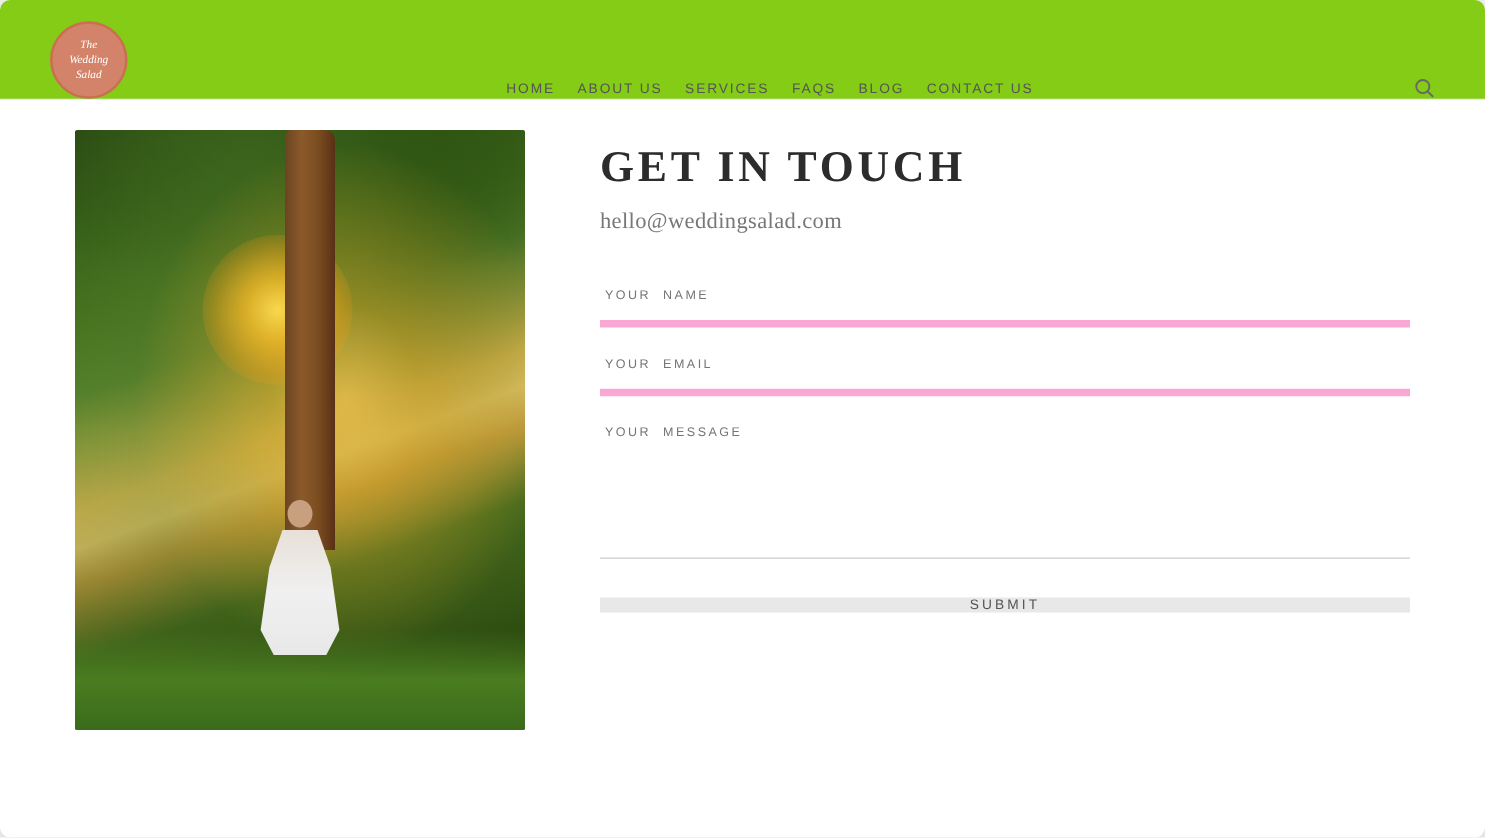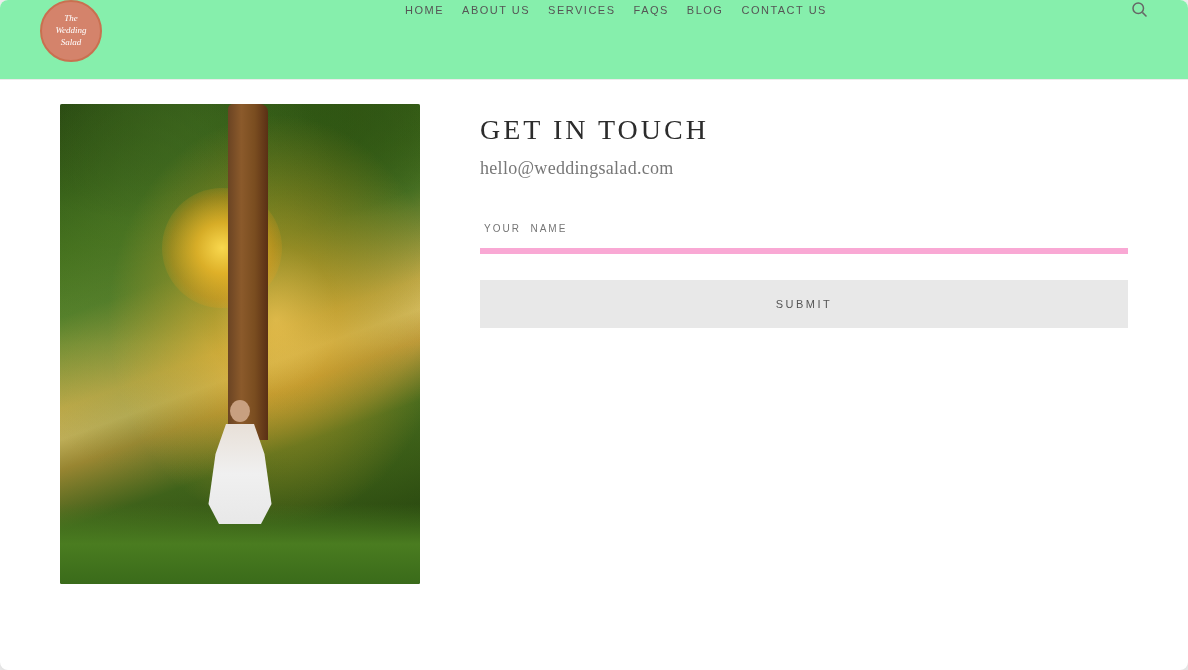--- a/index.html
+++ b/index.html
@@ -24,24 +24,24 @@
       border-radius: 8px;
       box-shadow: 0 4px 24px rgba(0,0,0,0.18);
       overflow: hidden;
       display: flex;
       flex-direction: column;
     }
 
     
     .navbar {
       height: 80px;
-      background: #86efac;
+      background: #84cc16;
       border-bottom: 1px solid #ebebeb;
       display: flex;
-      align-items: flex-start;
+      align-items: flex-end;
       justify-content: space-between;
       padding: 0 40px;
       flex-shrink: 0;
     }
 
     .logo-circle {
       width: 62px;
       height: 62px;
       border-radius: 50%;
       background: #d4836b;
@@ -173,22 +173,22 @@
     
     .contact-form-area {
       flex: 1;
       padding-top: 10px;
       display: flex;
       flex-direction: column;
     }
 
     .section-title {
       font-family: 'Georgia', serif;
-      font-size: 28px;
-      font-weight: 400;
+      font-size: 35px;
+      font-weight: 700;
       letter-spacing: 3px;
       color: #2c2c2c;
       text-transform: uppercase;
       margin-bottom: 12px;
     }
 
     .contact-email {
       font-family: 'Georgia', serif;
       font-size: 18px;
       color: #777;
@@ -228,21 +228,20 @@
       color: #aaa;
       background: transparent;
       outline: none;
       resize: none;
       height: 120px;
       margin-bottom: 10px;
     }
 
     .submit-btn {
       width: 100%;
-      padding: 18px;
       background: #e8e8e8;
       border: none;
       font-family: 'Arial', sans-serif;
       font-size: 11px;
       letter-spacing: 2.5px;
       text-transform: uppercase;
       color: #555;
       cursor: pointer;
       margin-top: 16px;
       transition: background 0.2s;
@@ -350,20 +349,26 @@
 
     <div class="contact-form-area">
       <h2 class="section-title">GET IN TOUCH</h2>
       <p class="contact-email">hello@weddingsalad.com</p>
 
       <form>
         <div class="form-group">
           <input class="form-input" type="text" placeholder="YOUR  NAME" style="">
         </div>
 
-
+        <div class="form-group">
+          <input class="form-input" type="email" placeholder="YOUR  EMAIL" style="">
+        </div>
+
+        <div class="form-group">
+          <textarea class="form-textarea" placeholder="YOUR  MESSAGE" style=""></textarea>
+        </div>
 
         <button type="submit" class="submit-btn">SUBMIT</button>
       </form>
     </div>
 
   </main>
 </div>
 
 </body></html>

